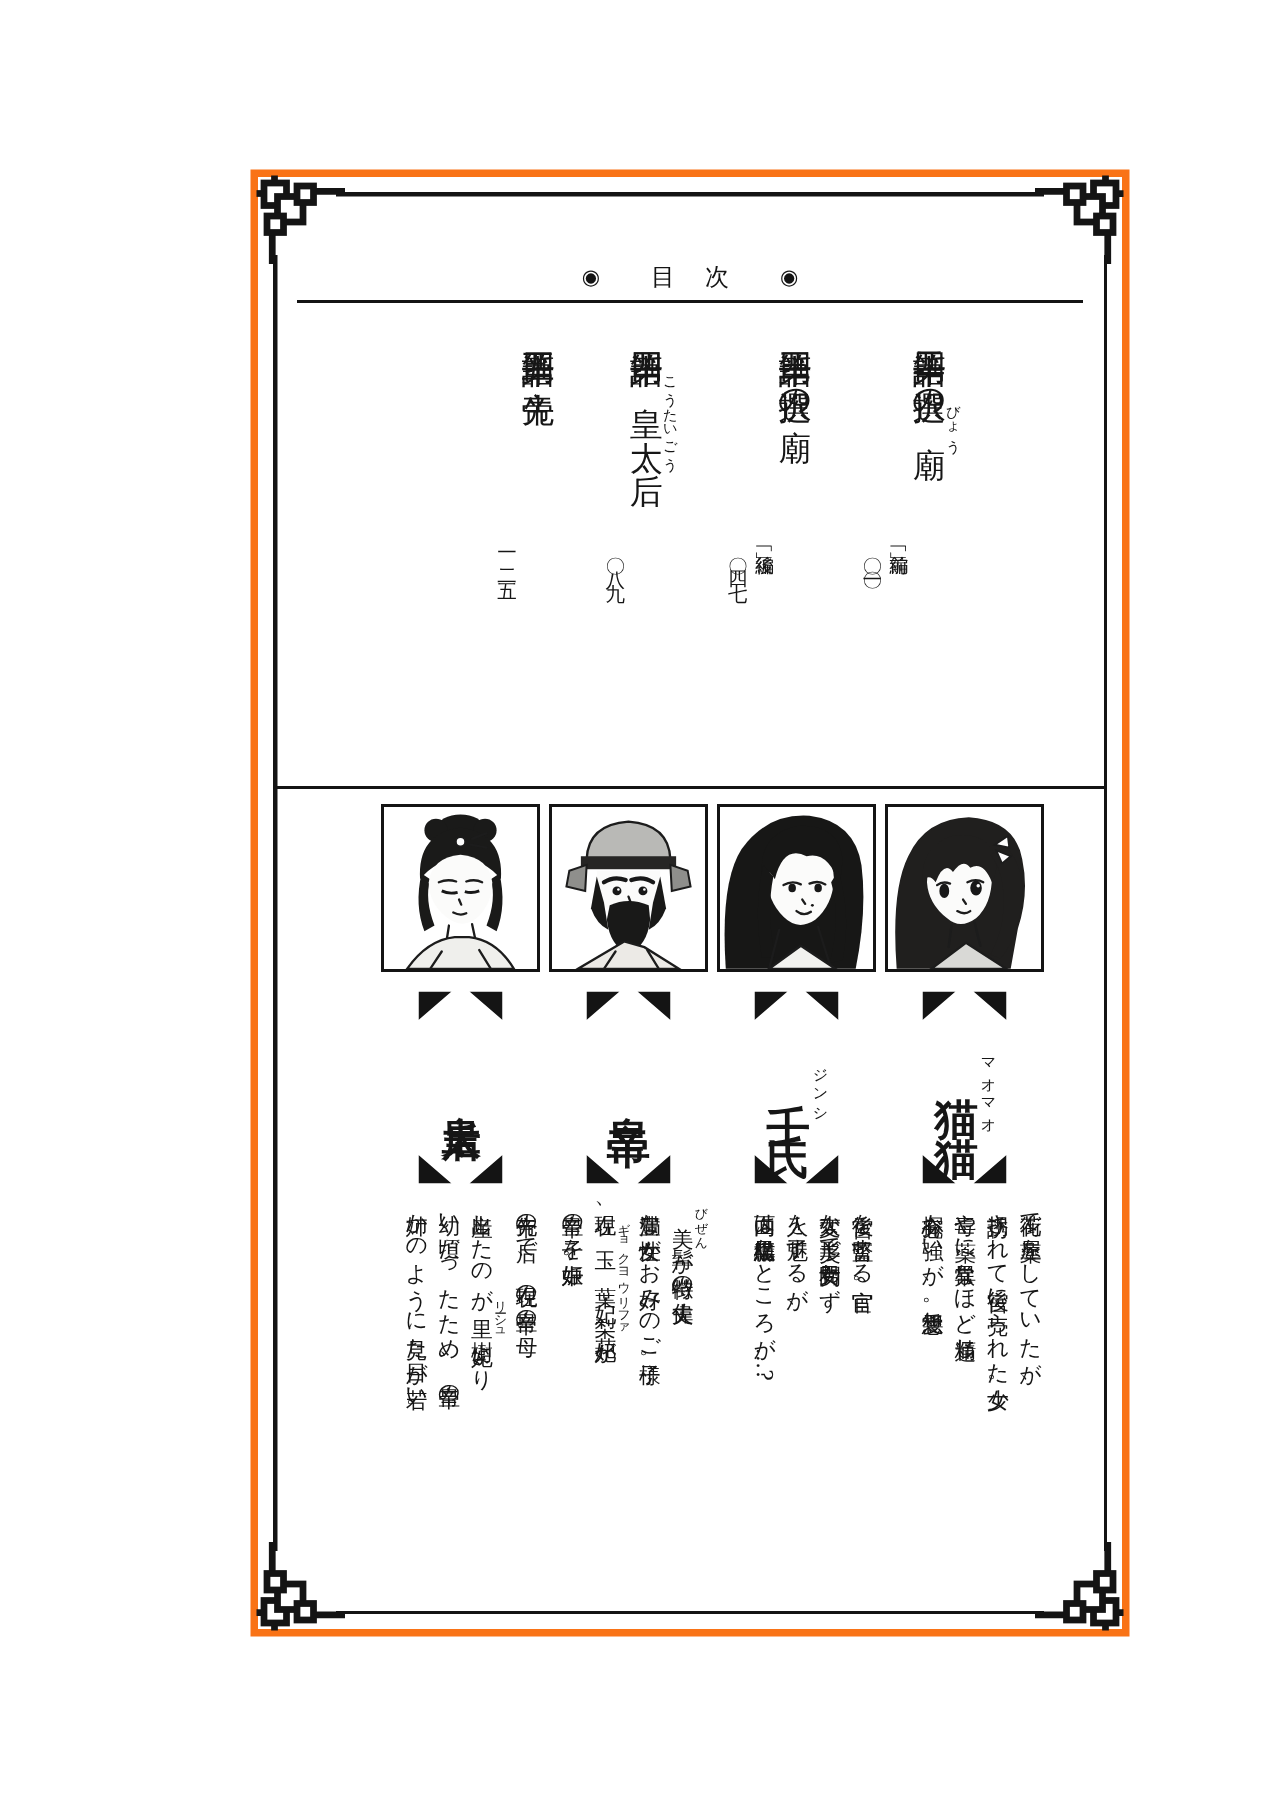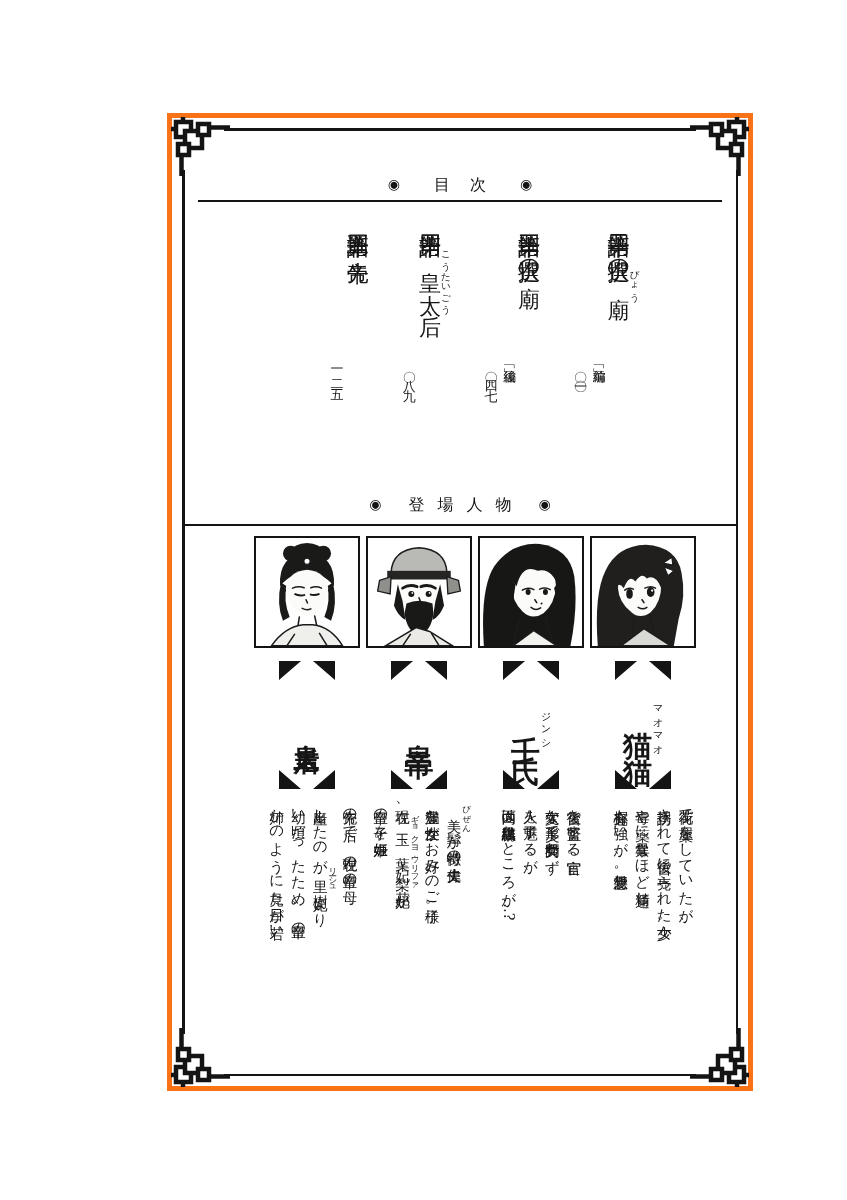--- a/index.html
+++ b/index.html
@@ -137,23 +137,20 @@
 
       <div class="toc-page">〇八九</div>
     </div>
     <div class="toc-entry">
       <div class="toc-main"><span>第四十五話</span><span class="vgap"></span><span>先帝</span></div>
 
       <div class="toc-page">一二五</div>
     </div>
   </div>
 
-  <div class="section-header" id="charsHeader">
-    <span class="dot">◉</span><span class="ht">登場人物</span><span class="dot">◉</span>
-  </div>
   <div class="rule" id="charsRule"></div>
 
   <div id="charsBody">
 
     <div class="char-col">
       <div class="portrait">
         <svg viewBox="0 0 106 112">
           <path d="M6 112 Q2 58 14 34 Q26 8 56 7 Q88 9 93 36 Q98 60 90 84 L85 112 Z" fill="#201f1e"></path>
           <path d="M27 52 Q27 29 50 26 Q71 29 72 48 Q72 67 61 77 Q50 85 41 77 Q28 67 27 52 Z" fill="#fbfbfa"></path>
           <path d="M24 52 Q22 28 44 20 Q66 16 74 33 Q77 43 72 52 Q66 37 57 42 Q52 35 45 45 Q39 37 33 52 Q28 45 24 52 Z" fill="#201f1e"></path>

